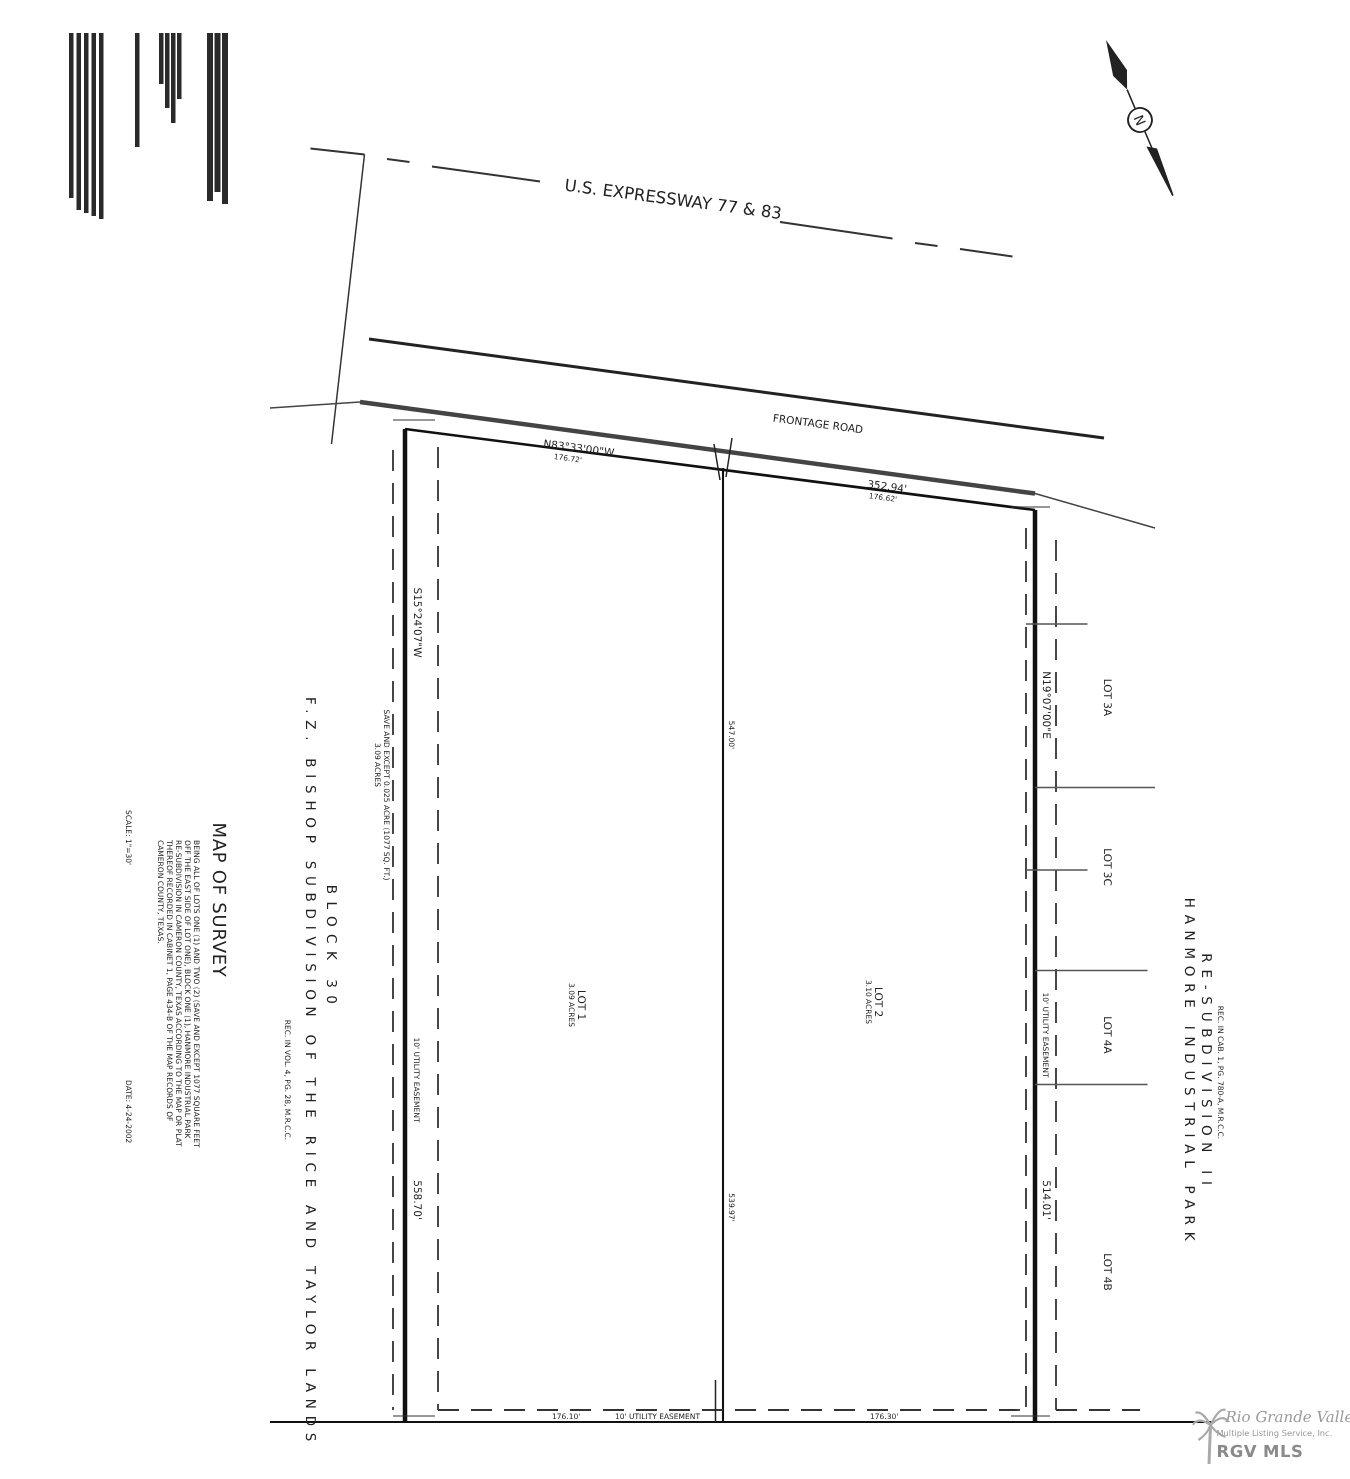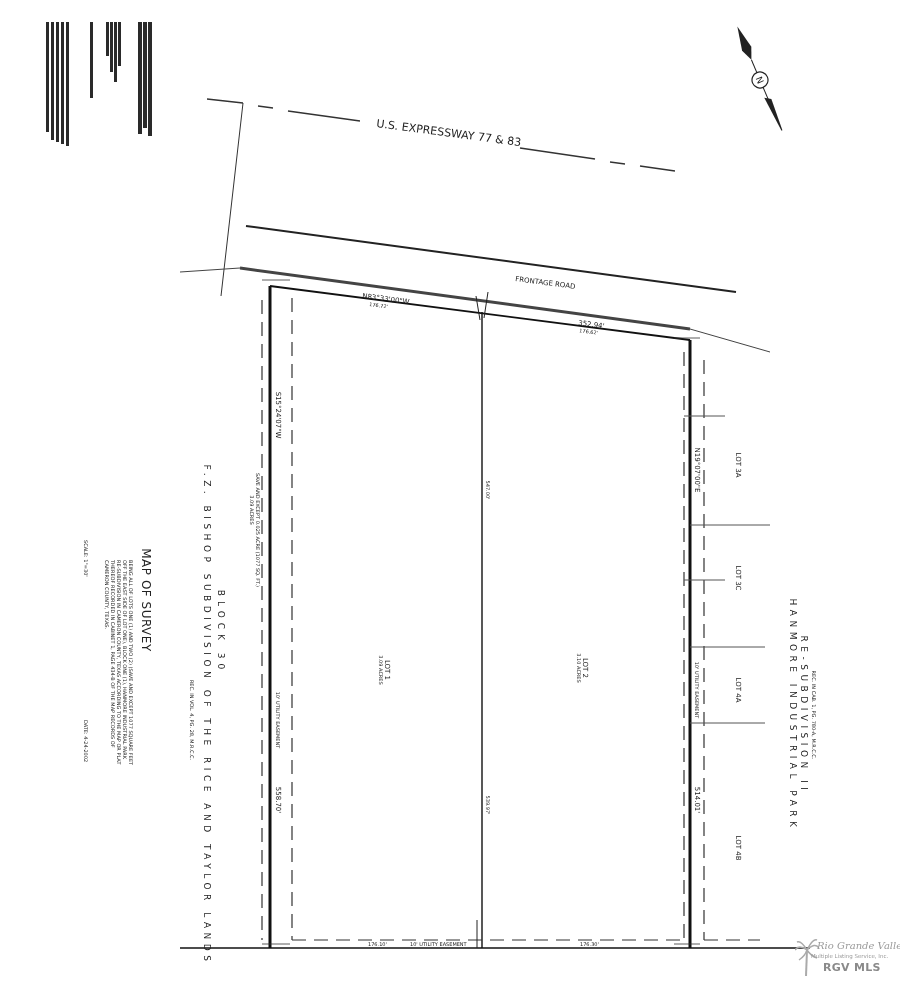--- a/index.html
+++ b/index.html
@@ -7,21 +7,21 @@
     svg.map { position: absolute; left: 0; top: 0; }
     .t { font-family: "DejaVu Sans", sans-serif; fill: #222; }
     .tiny { font-size: 5px; }
     .small { font-size: 7px; }
     .med { font-size: 9px; letter-spacing: 1px; }
     .spaced { font-size: 9px; letter-spacing: 4.5px; }
     .title { font-size: 12px; letter-spacing: 0.5px; }
     .logo { position: absolute; left: 795px; top: 938px; width: 100px; height: 44px; }
     .logo-script { position: absolute; left: 22px; top: 2px; font-family: "DejaVu Serif", serif; font-style: italic; font-size: 10px; color: #9a9a9a; white-space: nowrap; }
     .logo-sub { position: absolute; left: 16px; top: 15px; font-size: 5.5px; color: #9a9a9a; white-space: nowrap; }
-    .logo-main { position: absolute; left: 28px; top: 23px; font-size: 11px; font-weight: bold; color: #8a8a8a; white-space: nowrap; letter-spacing: 0.3px; }
+    .logo-main { position: absolute; left: 16px; top: 23px; font-size: 11px; font-weight: bold; color: #8a8a8a; white-space: nowrap; letter-spacing: 0.3px; }
     .logo-palm { position: absolute; left: 0; top: 0; }
   </style>
 </head>
 <body>
 
 <svg class="map" width="900" height="986" viewBox="0 0 900 986">
 
   <g fill="#2a2a2a">
     <rect x="46" y="22" width="3" height="110"></rect>
     <rect x="51" y="22" width="3" height="118"></rect>

